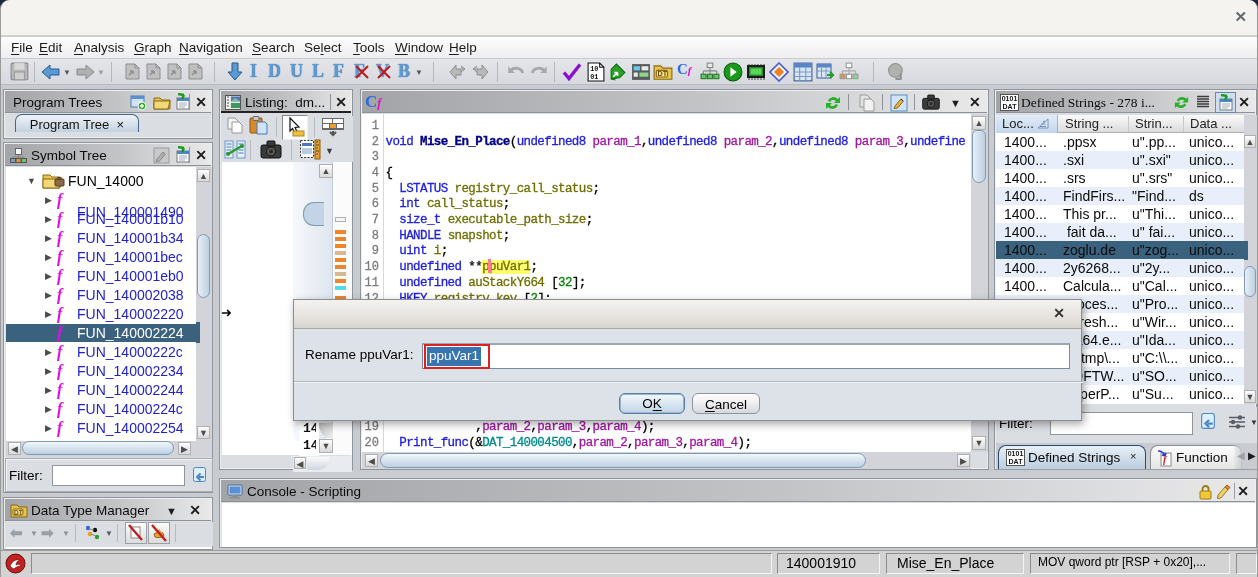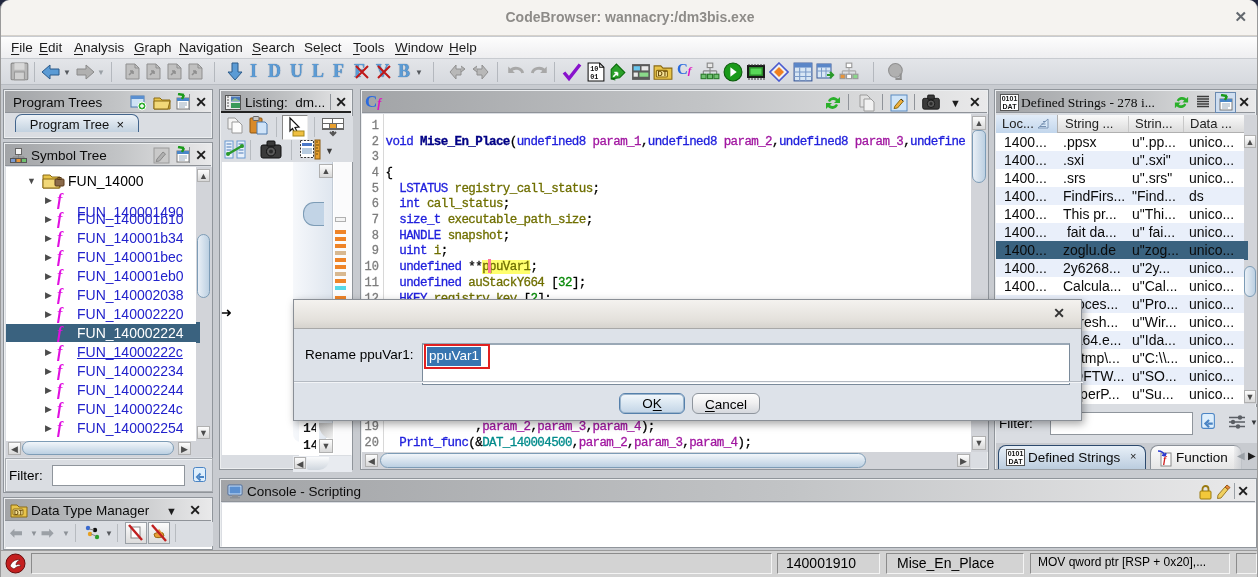--- a/index.html
+++ b/index.html
@@ -71,21 +71,20 @@
     <defs>
 <g id="gpg">
         <path d="M3 2h9l4 4v11H3z" fill="#c0c0c0" stroke="#8f8f8f"></path>
         <path d="M12 2v4h4" fill="none" stroke="#8f8f8f"></path>
         <path d="M6 13l4-4m0 0H7m3 0v3" stroke="#8f8f8f" stroke-width="1.6" fill="none"></path>
       </g>
 </defs>
   </svg>
 <div id="win">
   <div id="titlebar">
-    <div class="ttl">CodeBrowser: wannacry:/dm3bis.exe</div>
     <div class="wx">✕</div>
   </div>
   <div id="menubar">
     <span style="left:10px"><u>F</u>ile</span>
     <span style="left:38px"><u>E</u>dit</span>
     <span style="left:73px"><u>A</u>nalysis</span>
     <span style="left:133px"><u>G</u>raph</span>
     <span style="left:178px"><u>N</u>avigation</span>
     <span style="left:251px"><u>S</u>earch</span>
     <span style="left:303px">Se<u>l</u>ect</span>
@@ -325,21 +324,21 @@
           <span class="fico" style="left:51px;">f</span>
           <span class="tlbl" style="left:71px;">FUN_140002220</span>
         </div>
       <div class="trow sel" style="top:157px;">
           <span class="fico" style="left:51px;">f</span>
           <span class="tlbl" style="left:71px;color:#fff;">FUN_140002224</span>
         </div>
       <div class="trow" style="top:176px;">
           <span class="texp" style="left:39px;">▶</span>
           <span class="fico" style="left:51px;">f</span>
-          <span class="tlbl" style="left:71px;text-decoration:underline;">FUN_14000222c</span>
+          <span class="tlbl" style="left:71px;">FUN_14000222c</span>
         </div>
       <div class="trow" style="top:195px;">
           <span class="texp" style="left:39px;">▶</span>
           <span class="fico" style="left:51px;">f</span>
           <span class="tlbl" style="left:71px;">FUN_140002234</span>
         </div>
       <div class="trow" style="top:214px;">
           <span class="texp" style="left:39px;">▶</span>
           <span class="fico" style="left:51px;">f</span>
           <span class="tlbl" style="left:71px;">FUN_140002244</span>
@@ -802,21 +801,21 @@
     <div class="sfield" style="left:1029px;width:200px;padding-left:7px;font-size:12px;">MOV qword ptr [RSP + 0x20],...</div>
     <div class="sfield" style="left:1235px;width:21px;"></div>
   </div>
 
   <div id="dialog" class="abs" style="left:292px;top:299px;width:789px;height:122px;background:#dde2e9;border:1px solid #8a8f96;box-shadow:2px 3px 8px rgba(0,0,0,0.35);z-index:50;">
     <div class="abs" style="left:0;top:0;right:0;height:29px;background:linear-gradient(180deg,#f4f2ef 0%,#e4e1dc 70%,#d6d3ce 100%);border-bottom:1px solid #a8a8a8;">
       <div class="abs" style="left:0;right:0;top:6px;text-align:center;font-size:14px;font-weight:bold;color:#4c4c4c;margin-top:48px;">Rename Local Variable</div>
       <div class="abs" style="right:16px;top:5px;font-size:14px;font-weight:bold;color:#333;">✕</div>
     </div>
     <div class="abs" style="left:11px;top:47px;font-size:13.5px;color:#000;">Rename ppuVar1:</div>
-    <div class="abs white" style="left:128px;top:43px;width:648px;height:42px;border:1px solid #7a8a9a;border-top:2px solid #9aa8b6;padding-left:32px;">
+    <div class="abs white" style="left:128px;top:43px;width:648px;height:26px;border:1px solid #7a8a9a;border-top:2px solid #9aa8b6;padding-left:32px;">
       <div class="abs" style="left:4px;top:2px;height:19px;background:#3875b0;color:#fff;font-size:13.5px;padding:1px 2px 0 2px;">ppuVar1</div>
       <div class="abs" style="left:1px;top:-1px;width:66px;height:25px;border:2px solid #e02020;"></div>
     </div>
     <div class="abs" style="left:0;top:81px;width:789px;height:2px;border-top:1px solid #b4bac2;border-bottom:1px solid #f2f4f7;"></div>
     <div class="abs" style="left:325px;top:93px;width:66px;height:21px;background:linear-gradient(180deg,#f4f8fc 0%,#dce8f2 45%,#c2d4e6 100%);border:1.5px solid #5580ab;border-radius:6px;text-align:center;font-size:13.5px;color:#000;padding-top:2px;box-shadow:0 0 0 1px #9ab4cc inset;">O<u style="text-underline-offset:2px;">K</u></div>
     <div class="abs" style="left:398px;top:93px;width:68px;height:21px;background:linear-gradient(180deg,#fdfdfd 0%,#f0f0f1 45%,#d5d8dd 100%);border:1px solid #8e959d;border-radius:6px;text-align:center;font-size:13.5px;color:#000;padding-top:3px;"><u style="text-underline-offset:2px;">C</u>ancel</div>
   </div>
 </div>
 
 </body></html>

